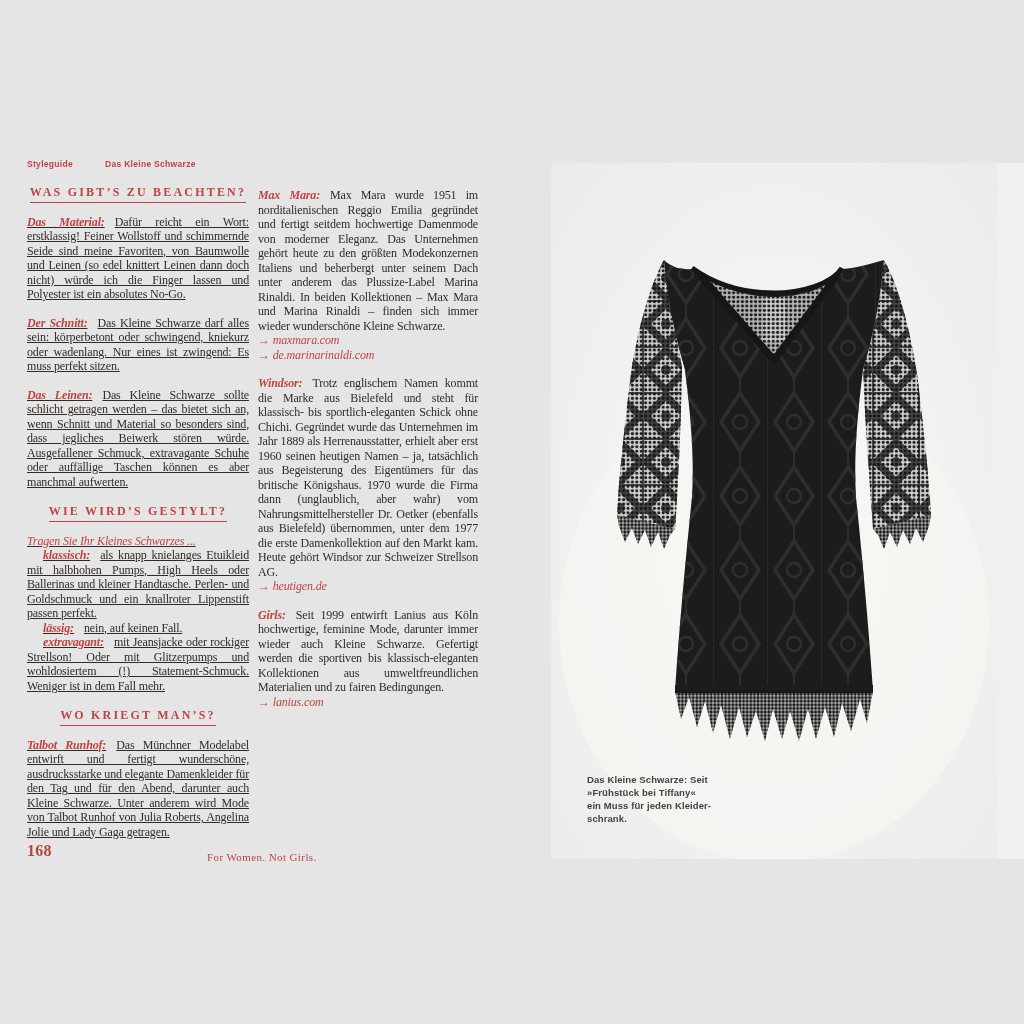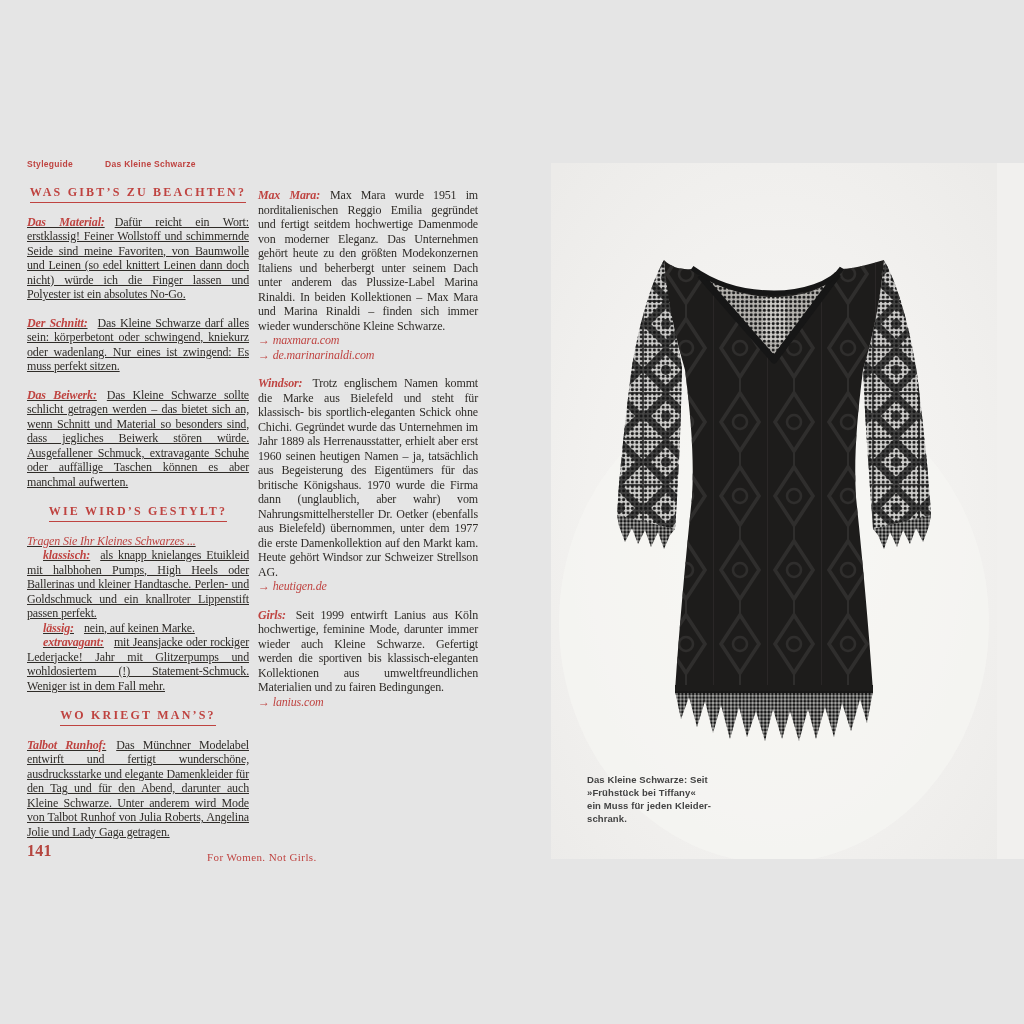--- a/index.html
+++ b/index.html
@@ -48,29 +48,29 @@
 <div class="page">
 
   <div class="runhead sec">Styleguide</div>
   <div class="runhead title">Das Kleine Schwarze</div>
 
   <div class="col col-left">
     <div class="section">
       <div class="sec-heading"><span>WAS GIBT’S ZU BEACHTEN?</span></div>
       <p class="para"><span class="lead">Das Material:</span><span>Dafür reicht ein Wort: erstklassig! Feiner Wollstoff und schimmernde Seide sind meine Favoriten, von Baumwolle und Leinen (so edel knittert Leinen dann doch nicht) würde ich die Finger lassen und Polyester ist ein absolutes No-Go.</span></p>
       <p class="para"><span class="lead">Der Schnitt:</span><span>Das Kleine Schwarze darf alles sein: körperbetont oder schwingend, kniekurz oder wadenlang. Nur eines ist zwingend: Es muss perfekt sitzen.</span></p>
-      <p class="para"><span class="lead">Das Beiwerk:</span><span>Das Kleine Schwarze sollte schlicht getragen werden – das bietet sich an, wenn Schnitt und Material so besonders sind, dass jegliches Beiwerk stören würde. Ausgefallener Schmuck, extravagante Schuhe oder auffällige Taschen können es aber manchmal aufwerten.</span></p>
+      <p class="para"><span class="lead">Das Leinen:</span><span>Das Kleine Schwarze sollte schlicht getragen werden – das bietet sich an, wenn Schnitt und Material so besonders sind, dass jegliches Beiwerk stören würde. Ausgefallener Schmuck, extravagante Schuhe oder auffällige Taschen können es aber manchmal aufwerten.</span></p>
     </div>
 
     <div class="section">
       <div class="sec-heading"><span>WIE WIRD’S GESTYLT?</span></div>
       <p class="intro-line">Tragen Sie Ihr Kleines Schwarzes ...</p>
       <p class="para styled"><span class="lead">klassisch:</span><span>als knapp knielanges Etuikleid mit halbhohen Pumps, High Heels oder Ballerinas und kleiner Handtasche. Perlen- und Goldschmuck und ein knallroter Lippenstift passen perfekt.</span></p>
-      <p class="para styled"><span class="lead">lässig:</span><span>nein, auf keinen Marke.</span></p>
-      <p class="para styled"><span class="lead">extravagant:</span><span>mit Jeansjacke oder rockiger Lederjacke! Jahr mit Glitzerpumps und wohldosiertem (!) Statement-Schmuck. Weniger ist in dem Fall mehr.</span></p>
+      <p class="para styled"><span class="lead">lässig:</span><span>nein, auf keinen Fall.</span></p>
+      <p class="para styled"><span class="lead">extravagant:</span><span>mit Jeansjacke oder rockiger Strellson! Oder mit Glitzerpumps und wohldosiertem (!) Statement-Schmuck. Weniger ist in dem Fall mehr.</span></p>
     </div>
 
     <div class="section">
       <div class="sec-heading"><span>WO KRIEGT MAN’S?</span></div>
       <p class="para"><span class="lead">Talbot Runhof:</span><span>Das Münchner Modelabel entwirft und fertigt wunderschöne, ausdrucksstarke und elegante Damenkleider für den Tag und für den Abend, darunter auch Kleine Schwarze. Unter anderem wird Mode von Talbot Runhof von Julia Roberts, Angelina Jolie und Lady Gaga getragen.</span></p>
     </div>
   </div>
 
   <div class="col col-mid">
     <div class="block">
@@ -158,16 +158,16 @@
     </svg>
 
     <div class="caption">
       <div>Das Kleine Schwarze: Seit</div>
       <div>»Frühstück bei Tiffany«</div>
       <div>ein Muss für jeden Kleider-</div>
       <div>schrank.</div>
     </div>
   </div>
 
-  <div class="pagenum">141</div>
+  <div class="pagenum">168</div>
   <div class="tagline">For Women. Not Girls.</div>
 
 </div>
 
 </body></html>

